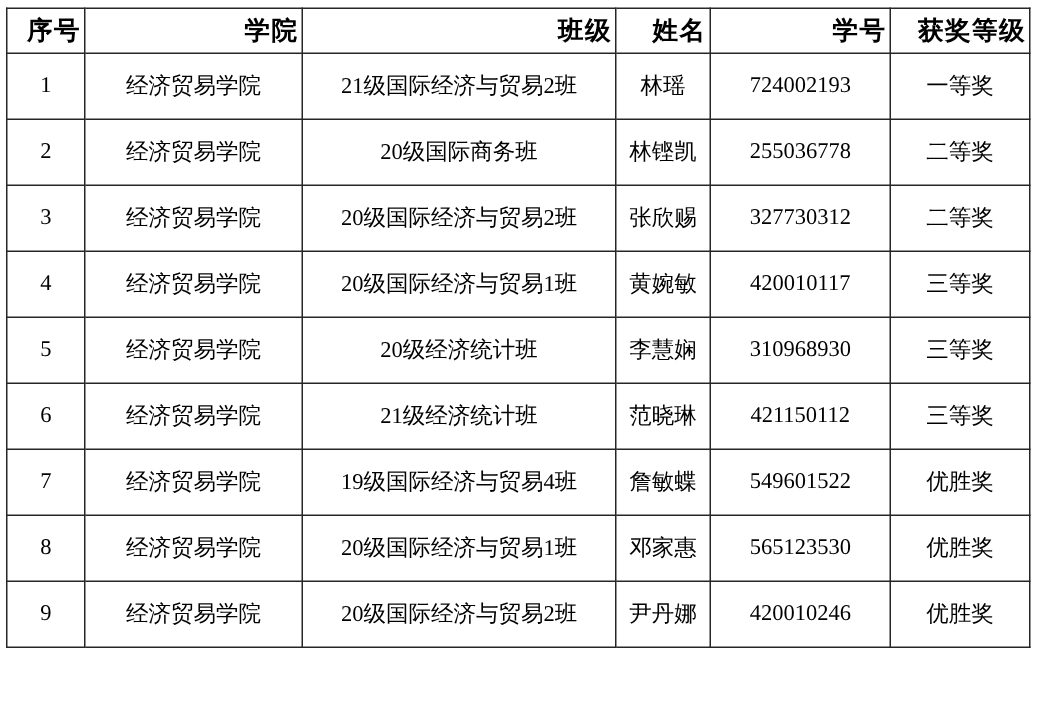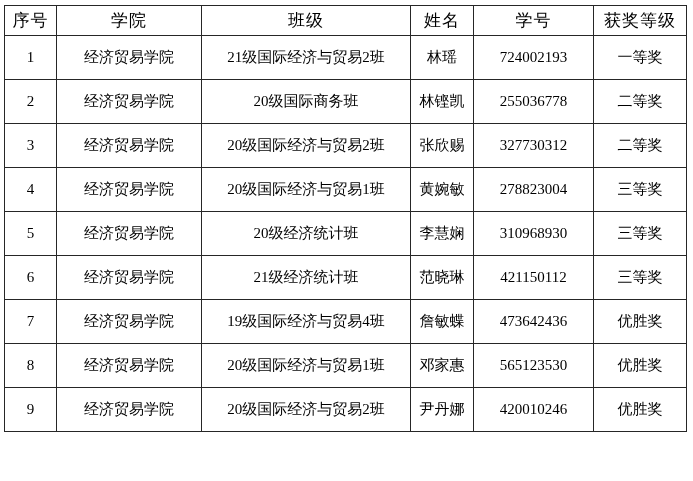--- a/index.html
+++ b/index.html
@@ -29,22 +29,23 @@
     border: 1.5px solid var(--border-color);
     text-align: center;
     vertical-align: middle;
     padding: 0 2px;
     overflow: hidden;
     white-space: nowrap;
   }
   table.award-table thead th {
     height: 30px;
     font-size: 17px;
-    font-weight: normal;
+    font-weight: bold;
     letter-spacing: 1px;
+    text-align: right;
   }
   table.award-table tbody td {
     height: 44px;
     font-size: 15px;
     font-weight: normal;
   }
   
   col.c-serial  { width: 52px;  }
   col.c-college { width: 145px; }
   col.c-class   { width: 209px; }
@@ -97,21 +98,21 @@
         <td>20级国际经济与贸易2班</td>
         <td>张欣赐</td>
         <td>327730312</td>
         <td>二等奖</td>
       </tr>
       <tr>
         <td>4</td>
         <td>经济贸易学院</td>
         <td>20级国际经济与贸易1班</td>
         <td>黄婉敏</td>
-        <td>278823004</td>
+        <td>420010117</td>
         <td>三等奖</td>
       </tr>
       <tr>
         <td>5</td>
         <td>经济贸易学院</td>
         <td>20级经济统计班</td>
         <td>李慧娴</td>
         <td>310968930</td>
         <td>三等奖</td>
       </tr>
@@ -121,21 +122,21 @@
         <td>21级经济统计班</td>
         <td>范晓琳</td>
         <td>421150112</td>
         <td>三等奖</td>
       </tr>
       <tr>
         <td>7</td>
         <td>经济贸易学院</td>
         <td>19级国际经济与贸易4班</td>
         <td>詹敏蝶</td>
-        <td>473642436</td>
+        <td>549601522</td>
         <td>优胜奖</td>
       </tr>
       <tr>
         <td>8</td>
         <td>经济贸易学院</td>
         <td>20级国际经济与贸易1班</td>
         <td>邓家惠</td>
         <td>565123530</td>
         <td>优胜奖</td>
       </tr>

